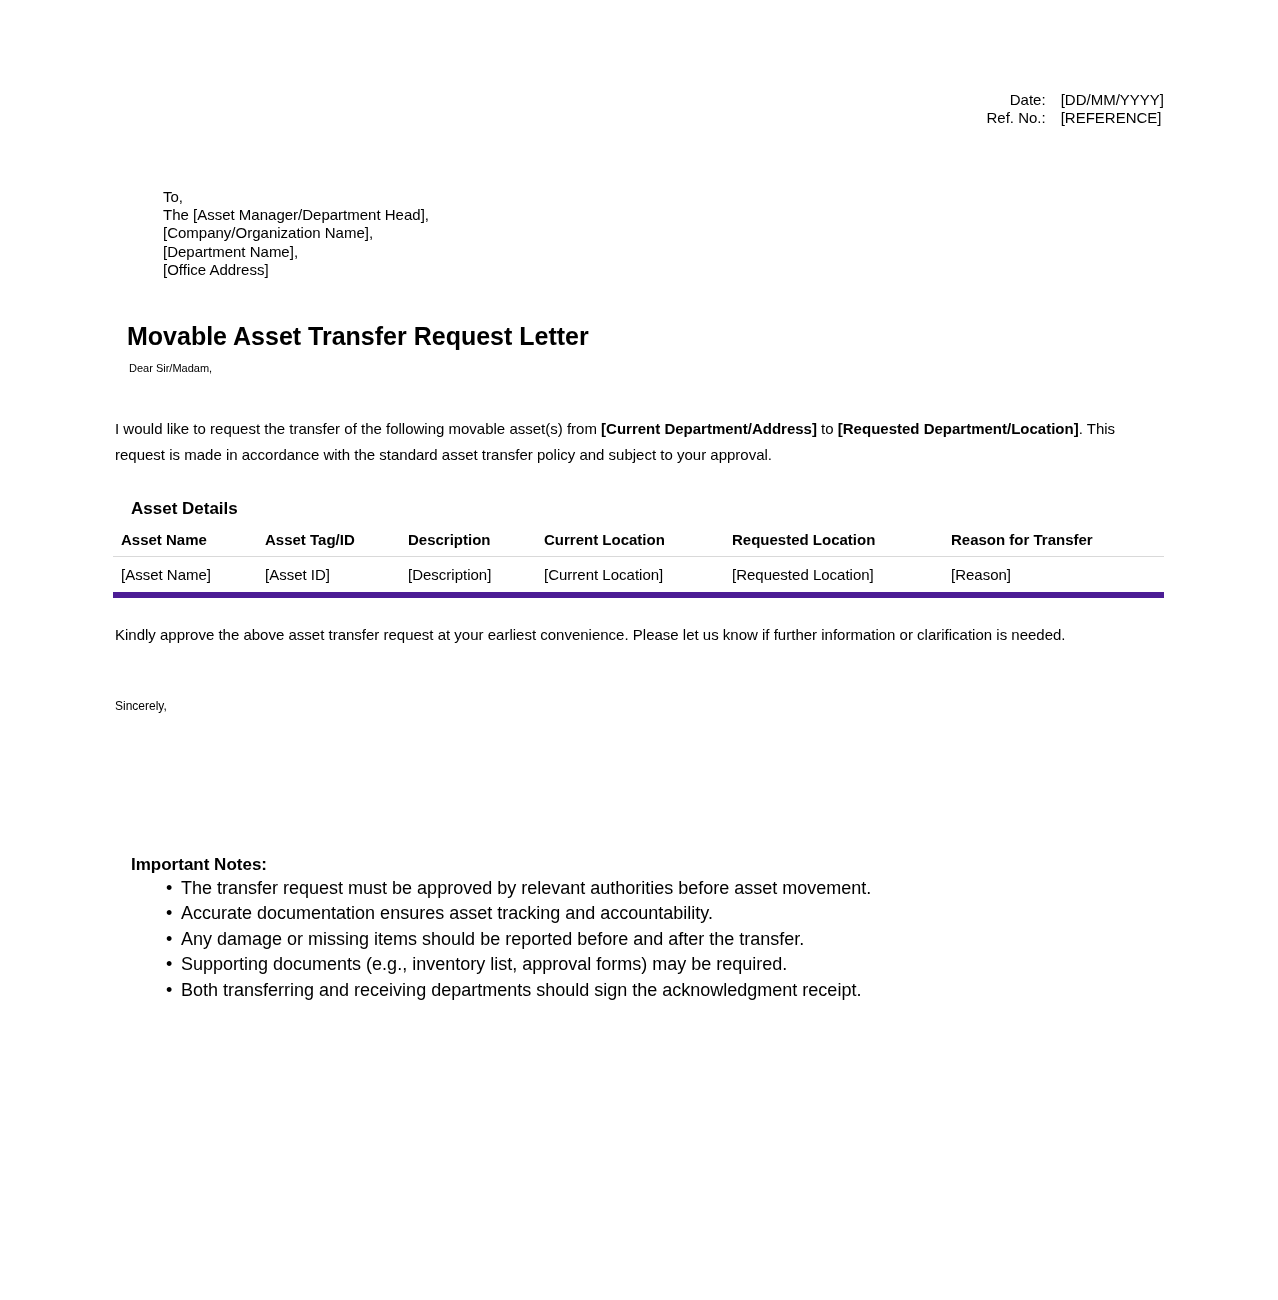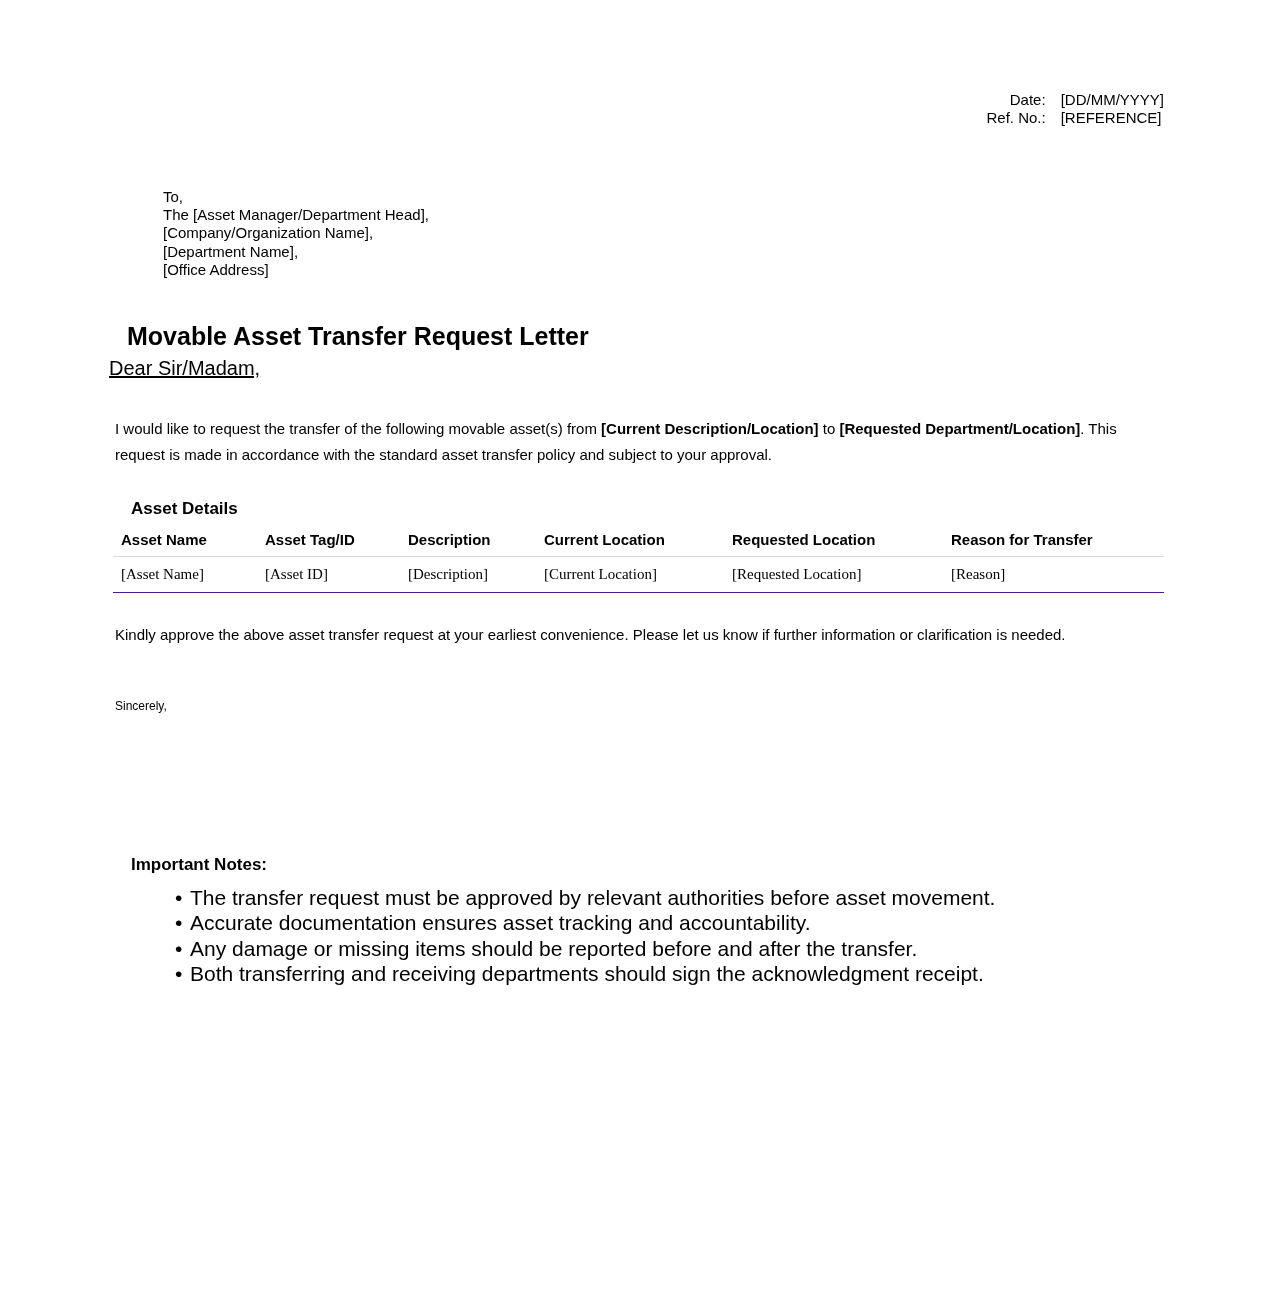--- a/index.html
+++ b/index.html
@@ -52,25 +52,24 @@
     top: 309px;
     font-size: 25px;
     font-weight: bold;
     line-height: 30px;
     margin: 12px;
     white-space: nowrap;
   }
 
   .salutation {
     position: absolute;
-    left: 109px;
+    left: 129px;
     top: 360px;
-    font-size: 20px;
-    line-height: 17px;
-    text-decoration: underline;
+    font-size: 11px;
+    line-height: 17px;
   }
 
   .intro {
     position: absolute;
     left: 115px;
     top: 401px;
     width: 1049px;
     font-size: 15px;
     line-height: 25.5px;
   }
@@ -101,24 +100,23 @@
     text-align: left;
     font-weight: bold;
     padding: 8px 8px 8px 8px;
     border-bottom: 1px solid #d9d9d9;
     line-height: 17px;
     white-space: nowrap;
     margin-left: 28px;
   }
   .asset-table td {
     padding: 9px 8px 9px 8px;
-    border-bottom: 1px solid #4c1d95;
+    border-bottom: 6px solid #4c1d95;
     line-height: 17px;
     white-space: nowrap;
-    font-family: Liberation Serif, serif;
   }
 
   .closing-request {
     position: absolute;
     left: 115px;
     top: 626px;
     width: 1060px;
     font-size: 15px;
     line-height: 17px;
   }
@@ -136,24 +134,24 @@
     left: 115px;
     top: 734px;
     font-size: 15px;
     line-height: 18.2px;
   }
 
   .notes-list {
     position: absolute;
     left: 115px;
     top: 869px;
-    margin: 16px;
+    margin: 7px;
     padding: 0;
     list-style: none;
-    font-size: 21px;
+    font-size: 18px;
     width: 1000px;
   }
   .notes-list li {
     position: relative;
     padding-left: 59px;
     line-height: 25.4px;
   }
   .notes-list li::before {
     content: "\2022";
     position: absolute;
@@ -178,21 +176,21 @@
     <div>The [Asset Manager/Department Head],</div>
     <div>[Company/Organization Name],</div>
     <div>[Department Name],</div>
     <div>[Office Address]</div>
   </div>
 
   <h1 class="doc-title">Movable Asset Transfer Request Letter</h1>
 
   <div class="salutation">Dear Sir/Madam,</div>
 
-  <p class="intro"><span>I would like to request the transfer of the following movable asset(s) from </span><b>[Current Description/Location]</b><span> to </span><b>[Requested Department/Location]</b><span>. This request is made in accordance with the standard asset transfer policy and subject to your approval.</span></p>
+  <p class="intro"><span>I would like to request the transfer of the following movable asset(s) from </span><b>[Current Department/Address]</b><span> to </span><b>[Requested Department/Location]</b><span>. This request is made in accordance with the standard asset transfer policy and subject to your approval.</span></p>
 
   <h2 class="section-heading asset-details-heading">Asset Details</h2>
 
   <table class="asset-table">
     <colgroup>
       <col style="width:144px">
       <col style="width:143px">
       <col style="width:136px">
       <col style="width:188px">
       <col style="width:219px">
@@ -224,16 +222,17 @@
 
   <div class="signoff">Sincerely,</div>
 
 
   <h2 class="section-heading notes-heading">Important Notes:</h2>
 
   <ul class="notes-list">
     <li>The transfer request must be approved by relevant authorities before asset movement.</li>
     <li>Accurate documentation ensures asset tracking and accountability.</li>
     <li>Any damage or missing items should be reported before and after the transfer.</li>
+    <li>Supporting documents (e.g., inventory list, approval forms) may be required.</li>
     <li>Both transferring and receiving departments should sign the acknowledgment receipt.</li>
   </ul>
 
 </div>
 
 </body></html>

